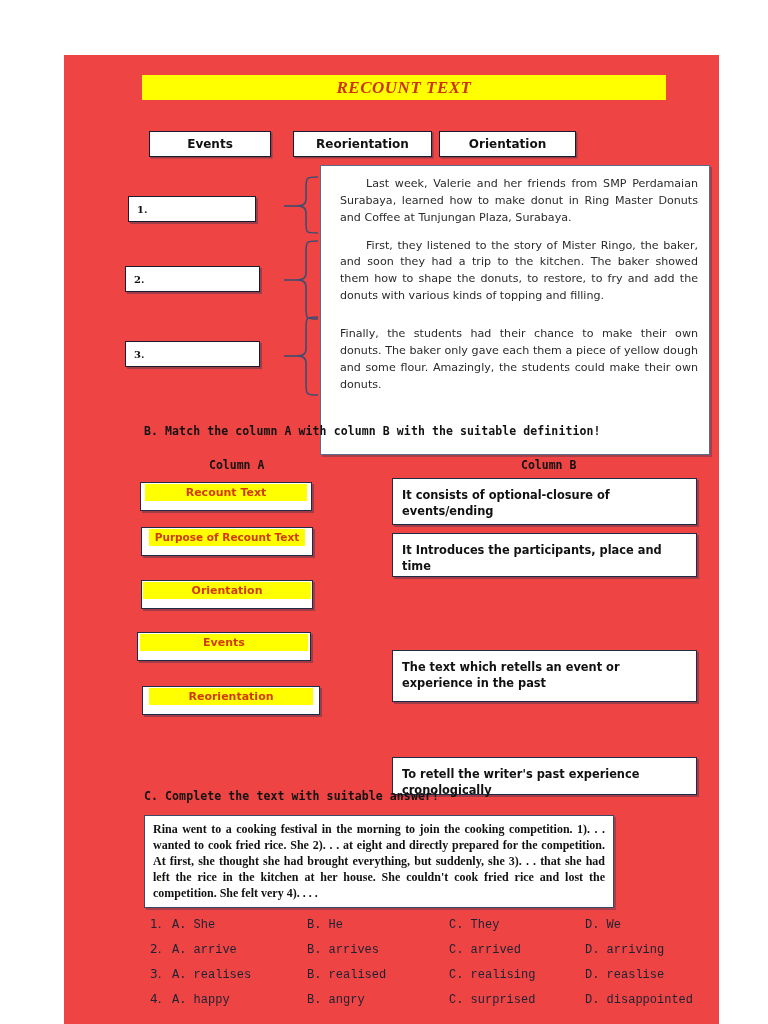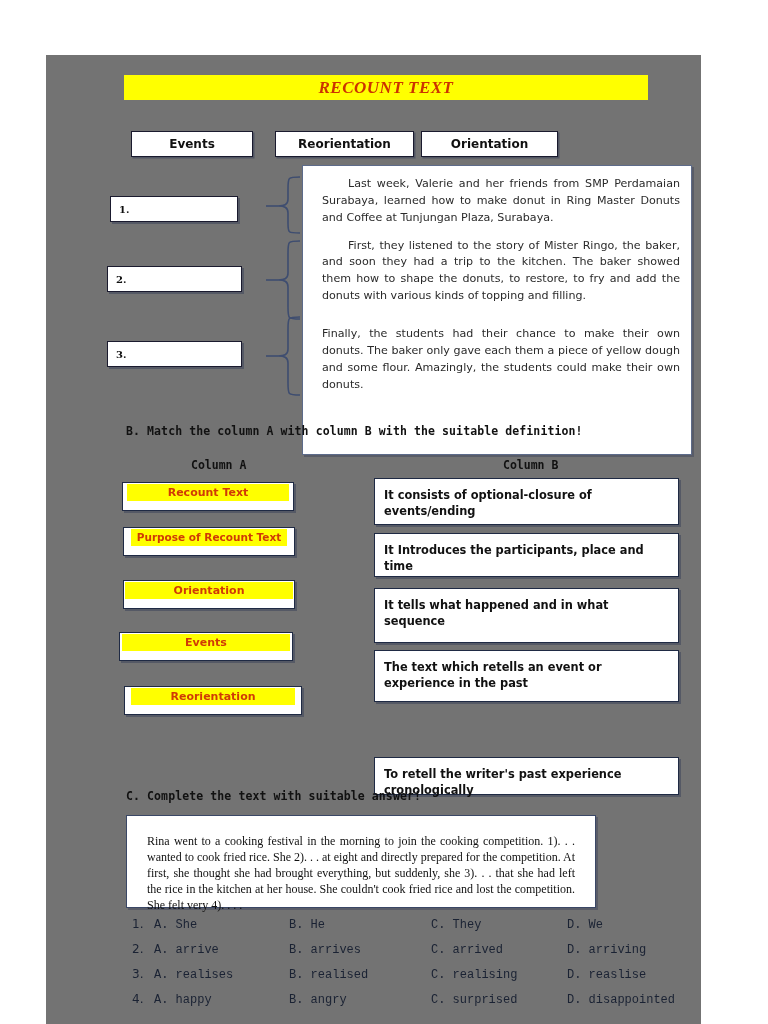--- a/index.html
+++ b/index.html
@@ -4,23 +4,23 @@
 <style>
   * { box-sizing: border-box; }
   html, body {
     margin: 0; padding: 0;
     width: 768px; height: 1024px;
     background: #ffffff;
     font-family: "Liberation Sans", sans-serif;
   }
   #page {
     position: absolute;
-    left: 46px; top: 55px;
+    left: 64px; top: 55px;
     width: 655px; height: 969px;
-    background: #737373;
+    background: #ef4444;
     overflow: hidden;
   }
 
   
   .title-banner {
     position: absolute;
     left: 78px; top: 20px;
     width: 524px; height: 25px;
     background: #ffff00;
     display: flex; align-items: center; justify-content: center;
@@ -176,26 +176,27 @@
   #cpassage {
     position: absolute;
     left: 80px; top: 760px;
     width: 470px; height: 93px;
     background: #ffffff;
     border: 1.3px solid #3a4766;
     box-shadow: 2px 2px 0 rgba(40,50,80,.35);
     padding: 6px 8px;
   }
   #cpassage p {
-    margin: 12px;
+    margin: 0;
     font-family: "Liberation Serif", serif;
     font-size: 12px;
     line-height: 1.33;
     color: #111;
     text-align: justify;
+    font-weight: bold;
   }
 
   
   #mc { position: absolute; left: 86px; top: 862px; width: 550px; }
   .mc-row {
     display: flex;
     align-items: baseline;
     height: 25px;
   }
   .mc-row .num {
@@ -281,23 +282,20 @@
   </div>
   <div class="colA-item" id="colA-4">
     <span class="hl">Reorientation</span>
   </div>
 
   <div class="colB-item" id="colB-0">
     <span>It consists of optional-closure of events/ending</span>
   </div>
   <div class="colB-item" id="colB-1">
     <span>It Introduces the participants, place and time</span>
-  </div>
-  <div class="colB-item" id="colB-2">
-    <span>It tells what happened and in what sequence</span>
   </div>
   <div class="colB-item" id="colB-3">
     <span>The text which retells an event or experience in the past</span>
   </div>
   <div class="colB-item" id="colB-4">
     <span>To retell the writer's past experience cronologically</span>
   </div>
 
   <div class="sec-head" id="secC-head">C. Complete the text with suitable answer!</div>
 

